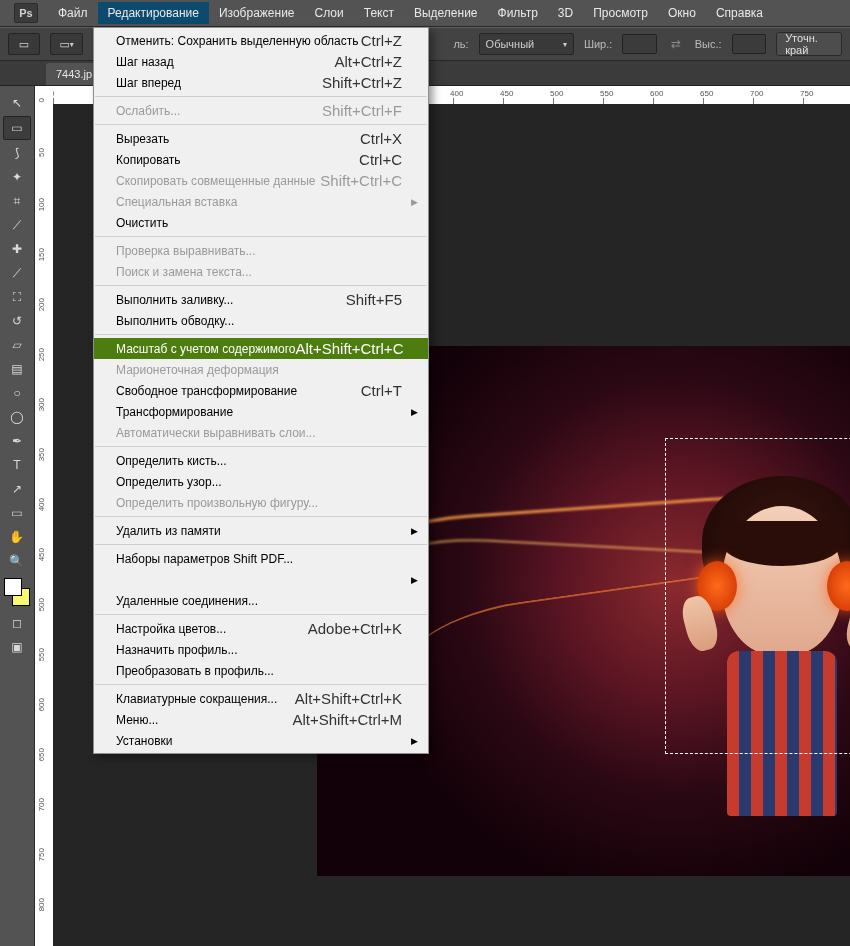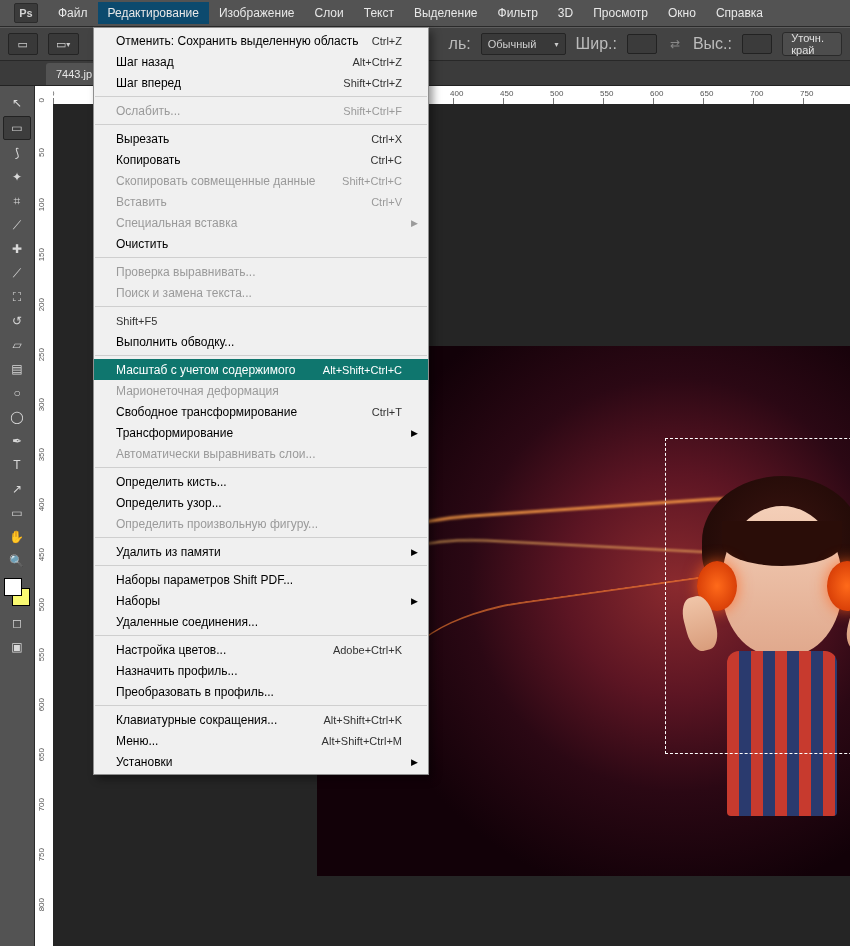--- a/index.html
+++ b/index.html
@@ -3,21 +3,21 @@
 <meta charset="utf-8">
 <style>
 html,body{margin:0;padding:0;width:850px;height:946px;background:#535353;font-family:"Segoe UI",Tahoma,Arial,sans-serif;font-size:12px;color:#e6e6e6;overflow:hidden}
 .menubar{height:26px;background:#535353;display:flex;align-items:center;padding:0 14px;border-bottom:1px solid #2a2a2a}
 .ps-logo{width:22px;height:18px;background:#3b3b3b;color:#d2d2d2;font-weight:bold;font-size:11px;display:flex;align-items:center;justify-content:center;margin-right:10px;border:1px solid #2b2b2b;border-radius:2px}
 .menubar-item{padding:4px 10px;cursor:default;color:#e8e8e8;font-size:12px}
 .menubar-item.active{background:#0c4a6e}
 .optionsbar{height:32px;background:#434343;border-top:1px solid #5d5d5d;border-bottom:1px solid #282828;display:flex;align-items:center;padding:0 8px;gap:10px}
 .opt-box{height:20px;background:#393939;border:1px solid #242424;border-radius:2px;display:flex;align-items:center;padding:0 6px;color:#cfcfcf;font-size:11px}
 .opt-select{width:100px;justify-content:space-between}
-.opt-label{color:#bcbcbc;font-size:16px}
+.opt-label{color:#bcbcbc;font-size:11px}
 .opt-input{width:40px;height:18px;background:#3b3b3b;border:1px solid #222;border-radius:2px}
 .opt-swap{width:22px;height:20px;display:flex;align-items:center;justify-content:center;color:#888}
 .opt-button{height:22px;background:#4d4d4d;border:1px solid #2a2a2a;border-radius:3px;padding:0 8px;display:flex;align-items:center;color:#e0e0e0;font-size:11px;margin-left:auto}
 .tabbar{height:24px;background:#3b3b3b;border-bottom:1px solid #222;display:flex;align-items:flex-end;padding-left:46px}
 .doctab{height:22px;background:#535353;padding:0 10px;display:flex;align-items:center;color:#e6e6e6;font-size:11px;border-top-left-radius:3px;border-top-right-radius:3px;margin-top:2px}
 .main{position:relative;height:862px;display:flex}
 .toolcol{width:34px;background:#535353;border-right:1px solid #2a2a2a;padding-top:4px}
 .tool{width:26px;height:22px;margin:2px auto;display:flex;align-items:center;justify-content:center;color:#d9d9d9;cursor:default;position:relative}
 .tool.sel{background:#3d3d3d;border:1px solid #222;border-radius:2px}
 .colorwells{width:26px;height:28px;margin:6px auto;position:relative}
@@ -40,24 +40,24 @@
 .bangs{position:absolute;left:55px;top:55px;width:120px;height:45px;background:#2a0d08;border-radius:0 0 50% 50%}
 .hp{position:absolute;width:40px;height:50px;background:radial-gradient(#ff6a1a,#c92e00);border-radius:50%;top:95px;box-shadow:0 0 15px rgba(255,100,30,.8)}
 .hp.l{left:30px}.hp.r{right:30px}
 .hand{position:absolute;width:30px;height:55px;background:linear-gradient(#f0c5a8,#d99d7c);border-radius:40%;top:130px}
 .hand.l{left:18px;transform:rotate(-15deg)}.hand.r{right:18px;transform:rotate(15deg)}
 .torso{position:absolute;left:60px;top:185px;width:110px;height:165px;background:repeating-linear-gradient(90deg,#c73a2e 0 12px,#2a3a6e 12px 24px);border-radius:12px 12px 4px 4px}
 .marquee{position:absolute;border:1px dashed #fff;right:0;top:92px;width:230px;height:314px;background:rgba(255,255,255,0)}
 .dropdown{position:absolute;left:93px;top:27px;width:334px;background:#f0f0f0;border:1px solid #8f8f8f;box-shadow:4px 4px 8px rgba(0,0,0,.4);z-index:100;color:#000;font-size:12px;padding:2px 0}
 .mi{height:21px;display:flex;align-items:center;padding:0 22px 0 22px;position:relative;cursor:default}
 .mi .lab{flex:1;white-space:nowrap}
-.mi .sc{color:#333;font-size:11px;padding-right:4px}
+.mi .sc{color:#333;font-size:15px;padding-right:4px}
 .mi.disabled{color:#9a9a9a}
 .mi.disabled .sc{color:#9a9a9a}
-.mi.hl{background:#0f766e;color:#fff}
+.mi.hl{background:#4d7c0f;color:#fff}
 .mi.hl .sc{color:#fff}
 .mi .arrow{position:absolute;right:10px;font-size:9px}
 .sep{height:1px;background:#cfcfcf;margin:3px 1px}
 .tri{font-size:8px;color:#ccc}
 </style>
 </head>
 <body>
 
 <div class="menubar">
   <div class="ps-logo">Ps</div>
@@ -229,39 +229,36 @@
     </div>
     <div class="mi">
       <span class="lab">Копировать</span>
       <span class="sc">Ctrl+C</span>
     </div>
     <div class="mi disabled">
       <span class="lab">Скопировать совмещенные данные</span>
       <span class="sc">Shift+Ctrl+C</span>
     </div>
     <div class="mi disabled">
-      <span class="lab">Вставить</span>
-      <span class="sc">Ctrl+V</span>
-    </div>
-    <div class="mi disabled">
       <span class="lab">Специальная вставка</span>
       <span class="arrow">▶</span>
     </div>
     <div class="mi">
       <span class="lab">Очистить</span>
     </div>
     <div class="sep"></div>
     <div class="mi disabled">
       <span class="lab">Проверка выравнивать...</span>
     </div>
     <div class="mi disabled">
       <span class="lab">Поиск и замена текста...</span>
     </div>
     <div class="sep"></div>
     <div class="mi">
+      <span class="lab">Выполнить заливку...</span>
       <span class="sc">Shift+F5</span>
     </div>
     <div class="mi">
       <span class="lab">Выполнить обводку...</span>
     </div>
     <div class="sep"></div>
     <div class="mi hl">
       <span class="lab">Масштаб с учетом содержимого</span>
       <span class="sc">Alt+Shift+Ctrl+C</span>
     </div>
@@ -292,21 +289,20 @@
     <div class="sep"></div>
     <div class="mi">
       <span class="lab">Удалить из памяти</span>
       <span class="arrow">▶</span>
     </div>
     <div class="sep"></div>
     <div class="mi">
       <span class="lab">Наборы параметров Shift PDF...</span>
     </div>
     <div class="mi">
-      <span class="lab">Наборы</span>
       <span class="arrow">▶</span>
     </div>
     <div class="mi">
       <span class="lab">Удаленные соединения...</span>
     </div>
     <div class="sep"></div>
     <div class="mi">
       <span class="lab">Настройка цветов...</span>
       <span class="sc">Adobe+Ctrl+K</span>
     </div>

